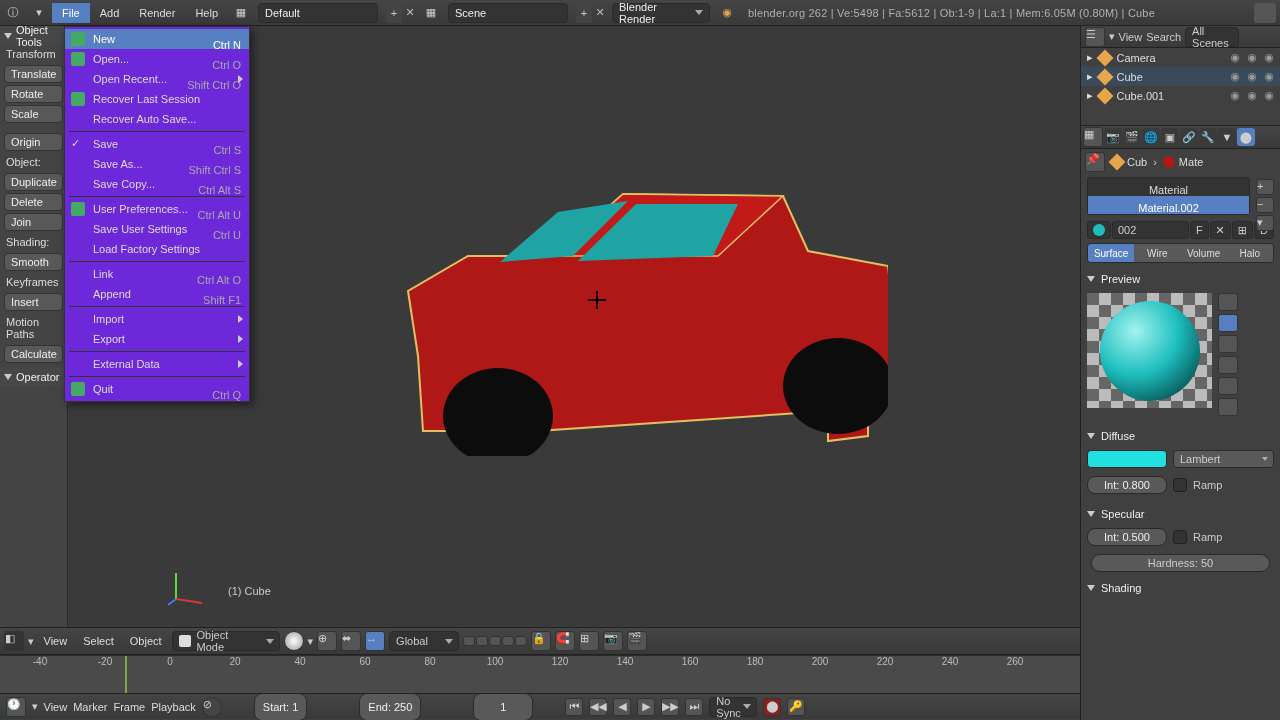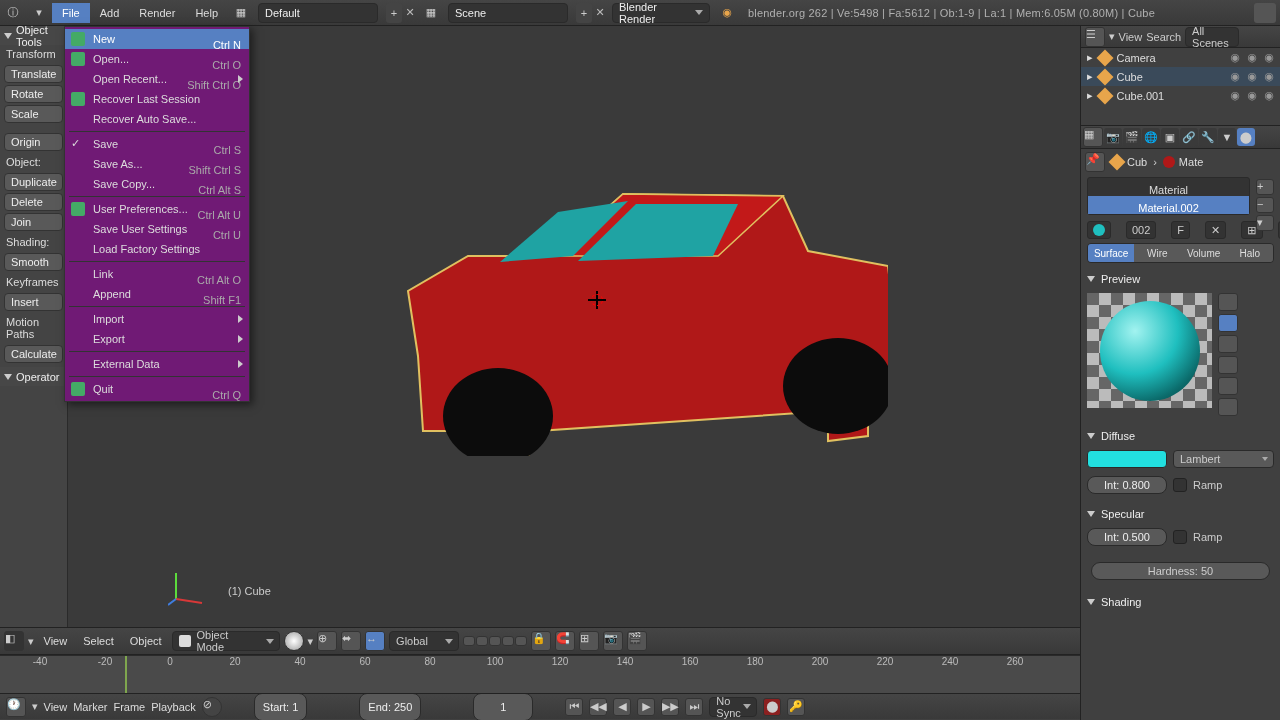--- a/index.html
+++ b/index.html
@@ -9,21 +9,21 @@
 .topbar .menu-item { padding:4px 10px; color:#ddd; cursor:pointer; }
 .topbar .menu-item.active { background:#5680c2; color:#fff; }
 .topbar .dropdown-field { display:flex; align-items:center; height:20px; background:#333; border:1px solid #2a2a2a; border-radius:4px; margin:0 4px; padding:0 6px; color:#eee; }
 .topbar .dropdown-field .caret { margin-left:20px; border-left:4px solid transparent; border-right:4px solid transparent; border-top:5px solid #aaa; }
 .splitter { width:16px; height:20px; background:#444; display:flex; align-items:center; justify-content:center; margin-left:4px; border-radius:3px;}
 .close-x { width:16px; height:20px; display:flex; align-items:center; justify-content:center; color:#bbb;}
 .topinfo { margin-left:8px; color:#b0b0b0; font-size:11px; letter-spacing:0.2px; }
 .corner-btn { position:absolute; right:4px; top:3px; width:22px; height:20px; background:#555; border-radius:3px;}
 
 
-.file-menu { position:absolute; left:64px; top:26px; width:186px; background:#701a75; border:1px solid #333; box-shadow:3px 3px 8px rgba(0,0,0,.5); z-index:100; padding:2px 0;}
+.file-menu { position:absolute; left:64px; top:26px; width:186px; background:#6d28d9; border:1px solid #333; box-shadow:3px 3px 8px rgba(0,0,0,.5); z-index:100; padding:2px 0;}
 .file-menu .mi { display:flex; align-items:center; height:20px; padding:0 8px 0 28px; color:#ddd; position:relative; cursor:pointer;}
 .file-menu .mi .sc { margin-left:auto; color:#aaa;margin-top:12px; }
 .file-menu .mi.hi { background:#5680c2; color:#fff; }
 .file-menu .mi.hi .sc { color:#fff; }
 .file-menu .mi .ic { position:absolute; left:6px; width:14px; height:14px; border-radius:2px;}
 .file-menu .sep { height:1px; background:#333; margin:2px 4px; }
 .file-menu .mi .arrow { position:absolute; right:6px; border-top:4px solid transparent; border-bottom:4px solid transparent; border-left:5px solid #ccc;}
 
 
 .toolshelf { position:absolute; left:0; top:26px; width:68px; bottom:93px; background:#444; border-right:1px solid #2a2a2a; }
@@ -73,41 +73,41 @@
 .ptab { width:18px; height:18px; background:#3a3a3a; border-radius:3px; display:flex; align-items:center; justify-content:center;}
 .ptab.active { background:#5680c2;}
 .crumb-row { height:26px; display:flex; align-items:center; padding:0 4px; gap:6px;}
 .crumb-row .chip { display:flex; align-items:center; gap:4px; color:#ddd;}
 .mat-slot { margin:2px 6px; border:1px solid #2a2a2a; border-radius:3px; background:#333;}
 .mat-row { height:18px; display:flex; align-items:center; padding:0 4px; gap:6px; color:#ddd;flex-direction:column;}
 .mat-row.sel { background:#5680c2; color:#fff;}
 .mat-dot { width:12px; height:12px; border-radius:50%;}
 .mini-btns { position:absolute; right:6px; display:flex; flex-direction:column; gap:2px;}
 .mini-btns div { width:18px; height:16px; background:#555; border-radius:3px; border:1px solid #333;}
-.slot-below { display:flex; align-items:center; gap:15px; padding:4px 6px;}
+.slot-below { display:flex; align-items:center; gap:1px; padding:4px 6px;}
 .slot-below .fld { height:18px; background:#333; border:1px solid #2a2a2a; padding:0 5px; display:flex; align-items:center; border-radius:3px;}
 .render-tabs { display:flex; margin:0 6px; border:1px solid #2a2a2a; border-radius:4px; overflow:hidden;}
 .render-tabs div { flex:1; height:18px; display:flex; align-items:center; justify-content:center; background:#595959; color:#ddd; font-size:10px;}
 .render-tabs div.active { background:#5680c2; color:#fff;}
 .sub-panel { margin-top:6px;}
 .sub-head { height:20px; display:flex; align-items:center; padding:0 6px; color:#eee;}
 .sub-head .tri { margin-right:6px; border-left:4px solid transparent; border-right:4px solid transparent; border-top:6px solid #ccc;}
 .preview-box { display:flex; gap:6px; padding:4px 6px; position:relative;}
 .checker { width:125px; height:115px; background:conic-gradient(#bbb 25%,#666 0 50%,#bbb 0 75%,#666 0) 0 0/24px 24px; position:relative; display:flex; align-items:center; justify-content:center;}
 .checker .sphere { width:100px; height:100px; border-radius:50%; background:radial-gradient(circle at 35% 30%, #a2f3f0, #1fbfbf 45%, #0b6b6b 75%, #033838);}
 .pv-col { display:flex; flex-direction:column; gap:3px;}
 .pv-col div { width:20px; height:18px; background:#555; border:1px solid #333; border-radius:3px;}
 .pv-col div.sel { background:#5680c2;}
 .row-pair { display:flex; gap:6px; padding:4px 6px; align-items:center;}
 .color-sw { width:80px; height:18px; border:1px solid #2a2a2a; border-radius:4px;}
 .shader-dd { flex:1; height:18px; background:#595959; border:1px solid #2a2a2a; border-radius:4px; display:flex; align-items:center; padding:0 6px; position:relative;}
 .shader-dd .caret { position:absolute; right:5px; border-left:3px solid transparent; border-right:3px solid transparent; border-top:4px solid #aaa;}
 .numfield-w { height:18px; padding:0 8px; background:#595959; border:1px solid #2a2a2a; border-radius:8px; display:flex; align-items:center; color:#eee; width:80px; justify-content:center;}
 .chk { width:14px; height:14px; border-radius:3px; background:#333; border:1px solid #222;}
-.hardness { margin:12px 10px; height:18px; background:#595959; border-radius:9px; display:flex; align-items:center; justify-content:center; border:1px solid #2a2a2a;}
+.hardness { margin:4px 10px; height:18px; background:#595959; border-radius:9px; display:flex; align-items:center; justify-content:center; border:1px solid #2a2a2a;}
 </style>
 </head>
 <body>
 
 <div class="topbar">
   <div class="icon-btn">ⓘ</div>
   <div class="icon-btn">▾</div>
   <div class="menu-item active">File</div>
   <div class="menu-item">Add</div>
   <div class="menu-item">Render</div>

